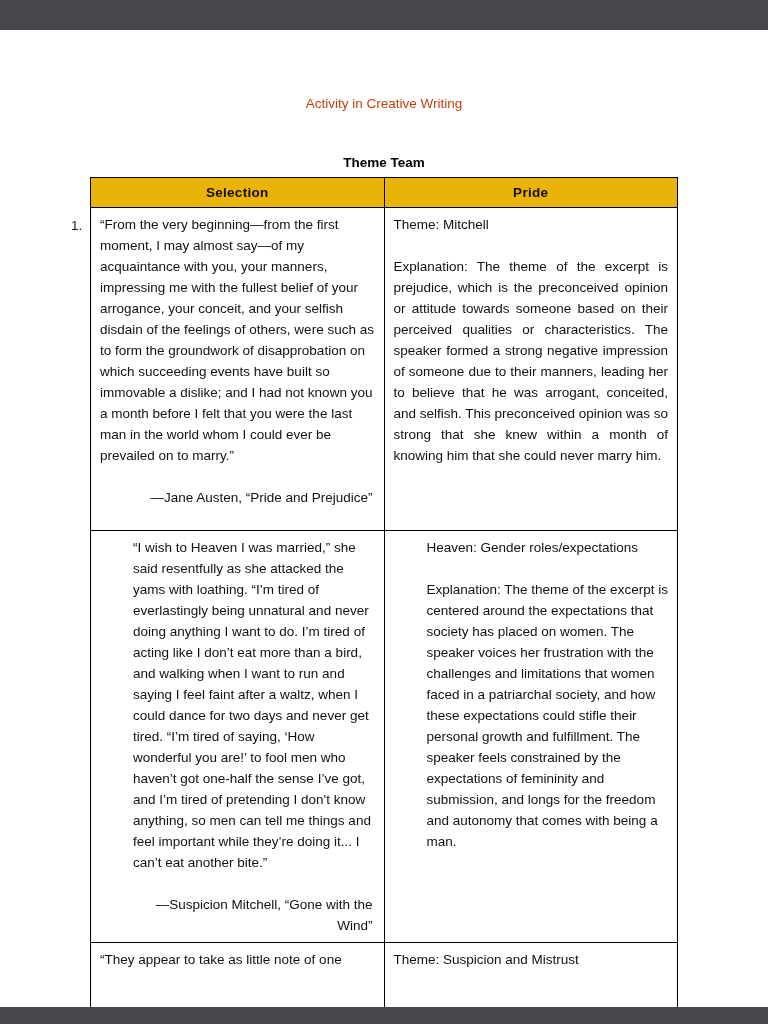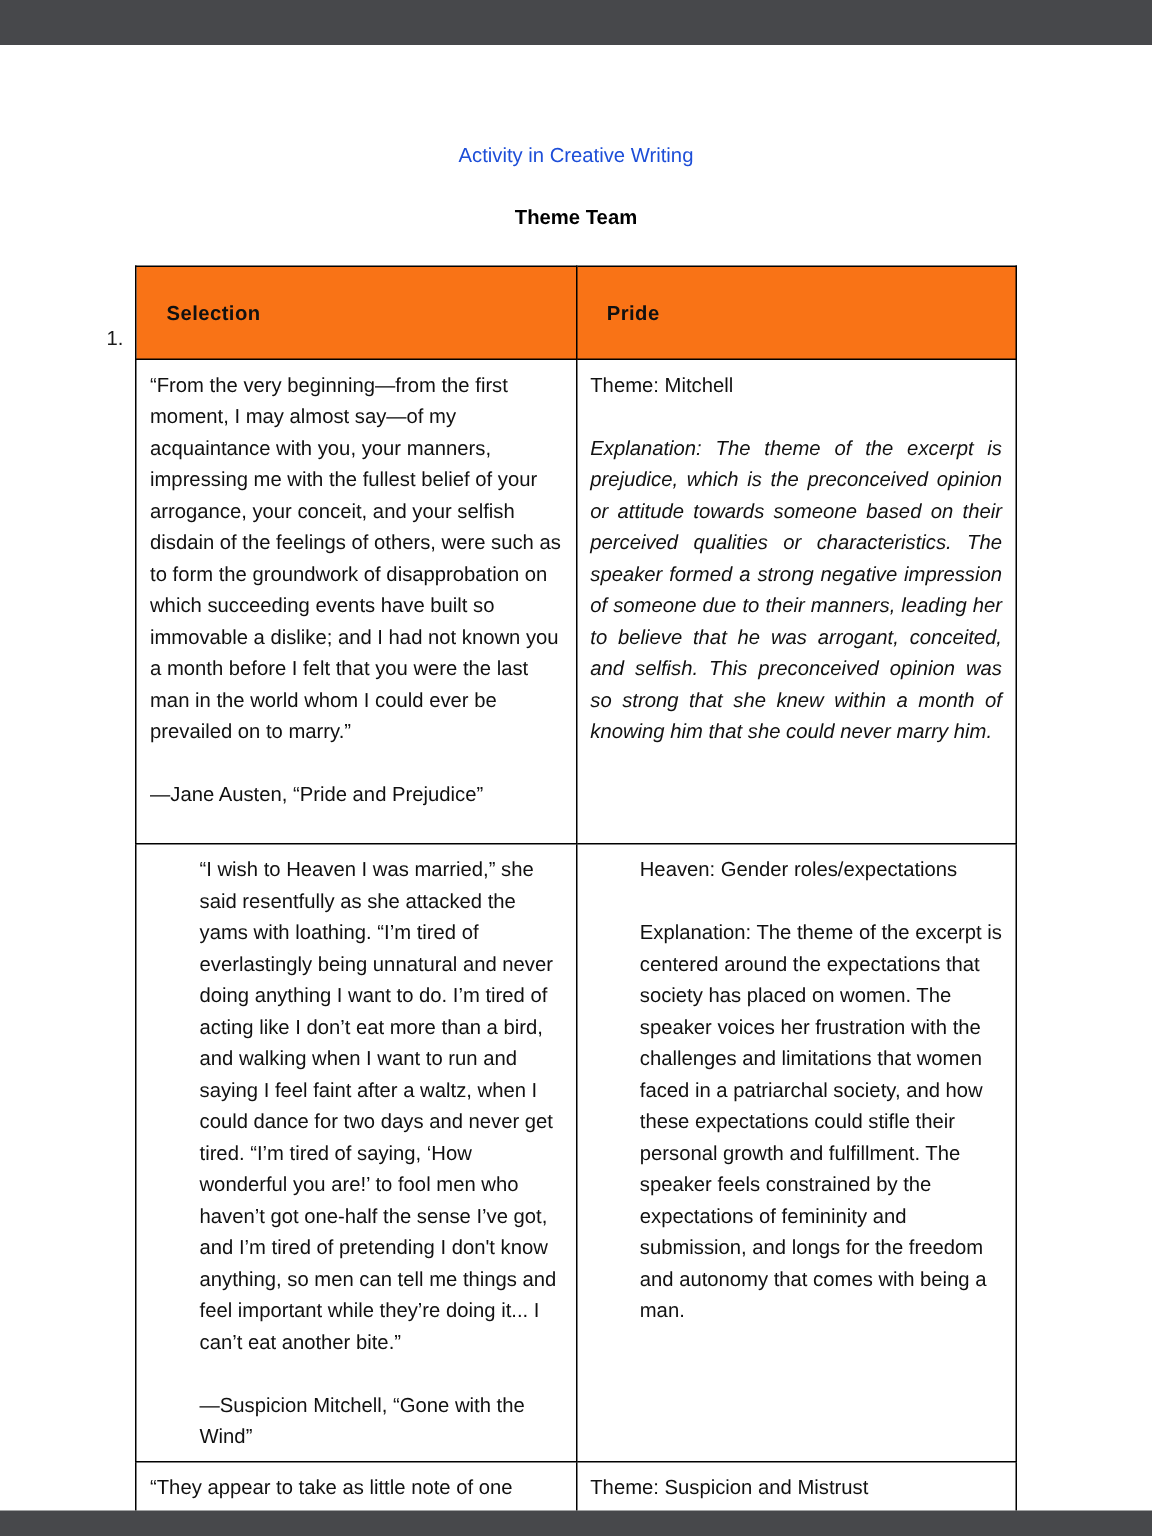--- a/index.html
+++ b/index.html
@@ -23,27 +23,27 @@
     width: 768px;
     height: 977px;
     background: #ffffff;
     overflow: hidden;
     color: #000;
   }
   .doc-title {
     text-align: center;
     font-size: 13.5px;
     padding-top: 66px;
-    color: #1d4ed8;
+    color: #c2410c;
   }
   .doc-subtitle {
     text-align: center;
     font-size: 13.5px;
     font-weight: bold;
-    margin-top: 26px;
+    margin-top: 44px;
     color: #000;
   }
   .list-number {
     position: absolute;
     left: 71px;
     top: 188px;
     font-size: 13.5px;
     color: #1a1a1a;
   }
   .table-wrap {
@@ -60,37 +60,38 @@
     line-height: 21px;
     color: #111;
   }
   table.theme-table th,
   table.theme-table td {
     border: 1px solid #000;
     vertical-align: top;
     padding: 6px 9px 6px 9px;
   }
   table.theme-table th {
-    background: #f97316;
+    background: #eab308;
     font-weight: bold;
-    text-align: left;
+    text-align: center;
     font-size: 13.5px;
     height: 30px;
-    padding: 20px;
+    padding: 4px;
     letter-spacing: 0.3px;
   }
   tr.row-1 td { height: 323px; }
   tr.row-2 td { height: 356px; padding-left: 42px; }
   tr.row-3 td { height: 160px; }
   .attribution {
+    text-align: right;
     margin-top: 21px;
     padding-right: 2px;
   }
   .theme-label { margin-bottom: 21px; }
-  .explanation.justify { text-align: justify; font-style: italic; }
+  .explanation.justify { text-align: justify; }
   .bold { font-weight: normal; }
 </style>
 </head>
 <body>
 
 <div class="viewport">
   <div class="page">
 
     <div class="doc-title">Activity in Creative Writing</div>
 

